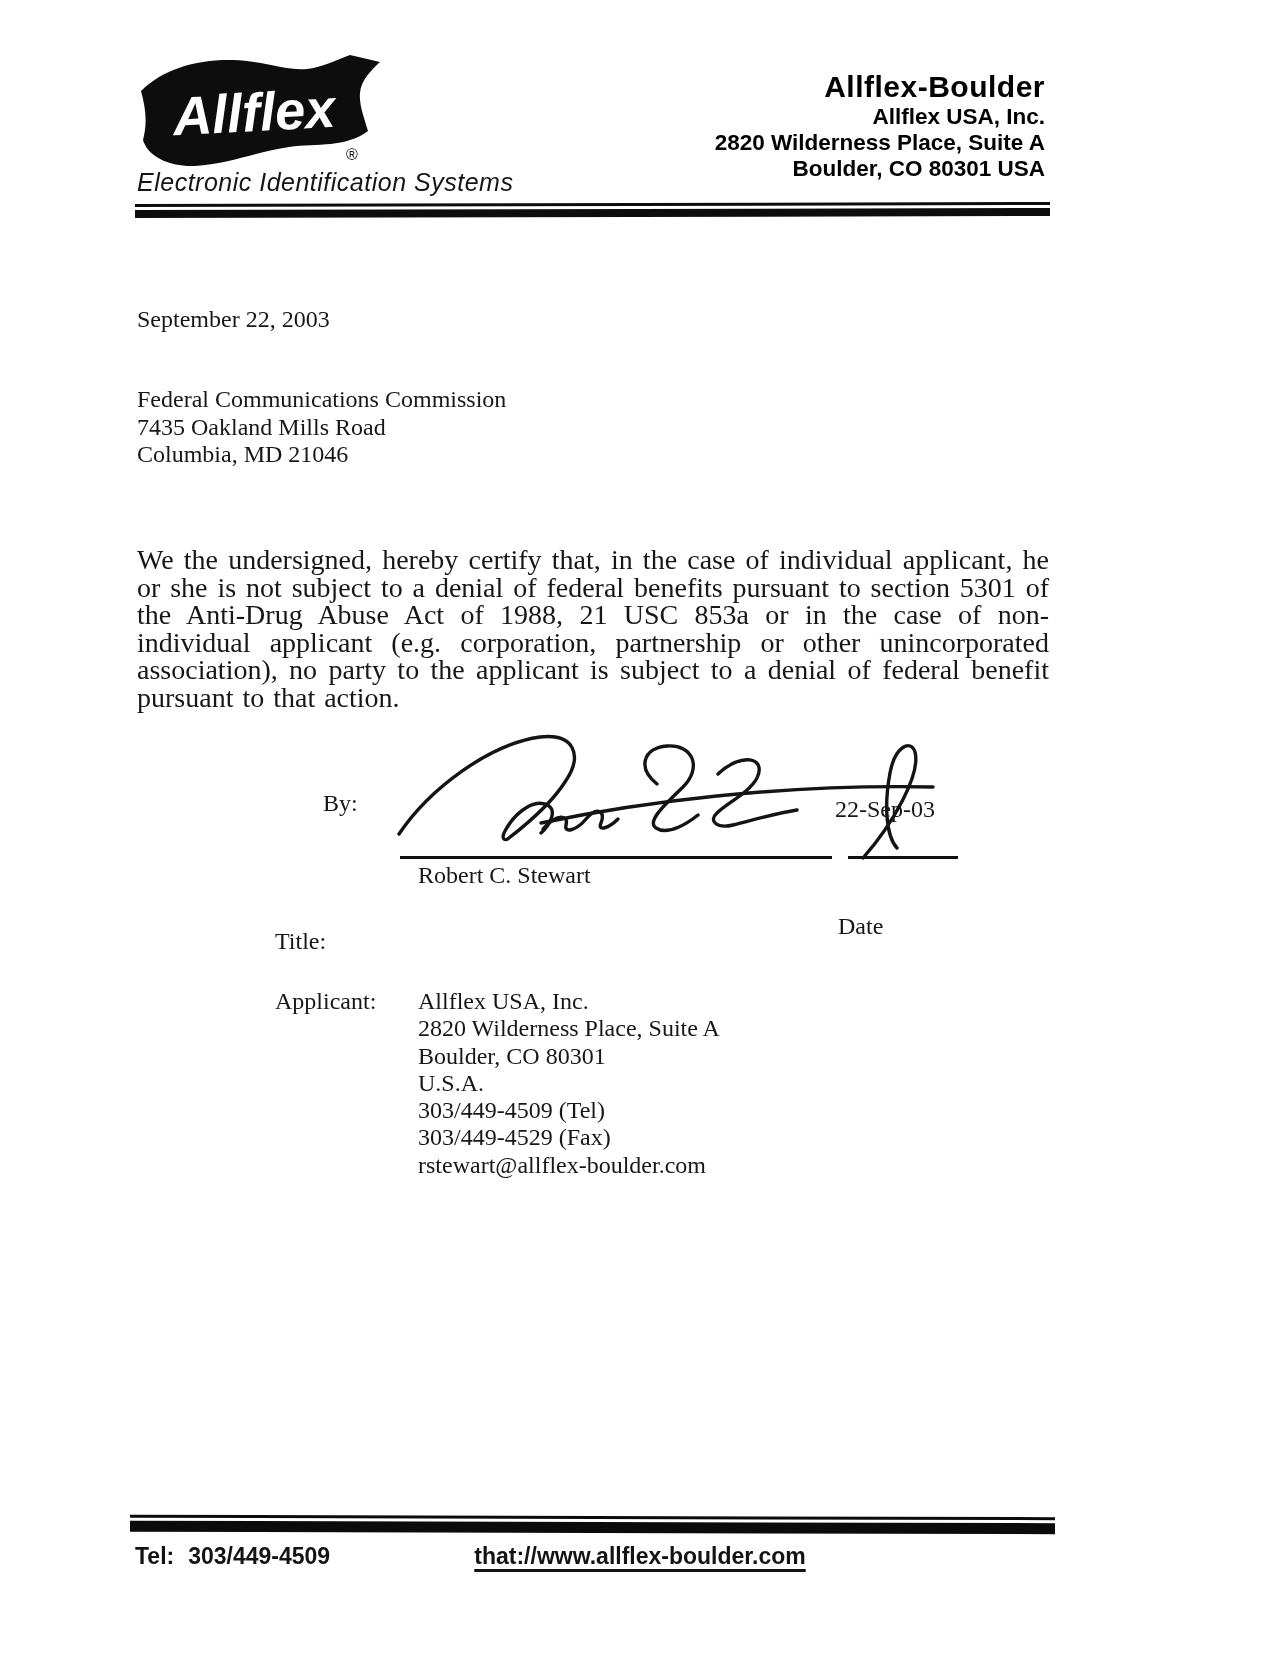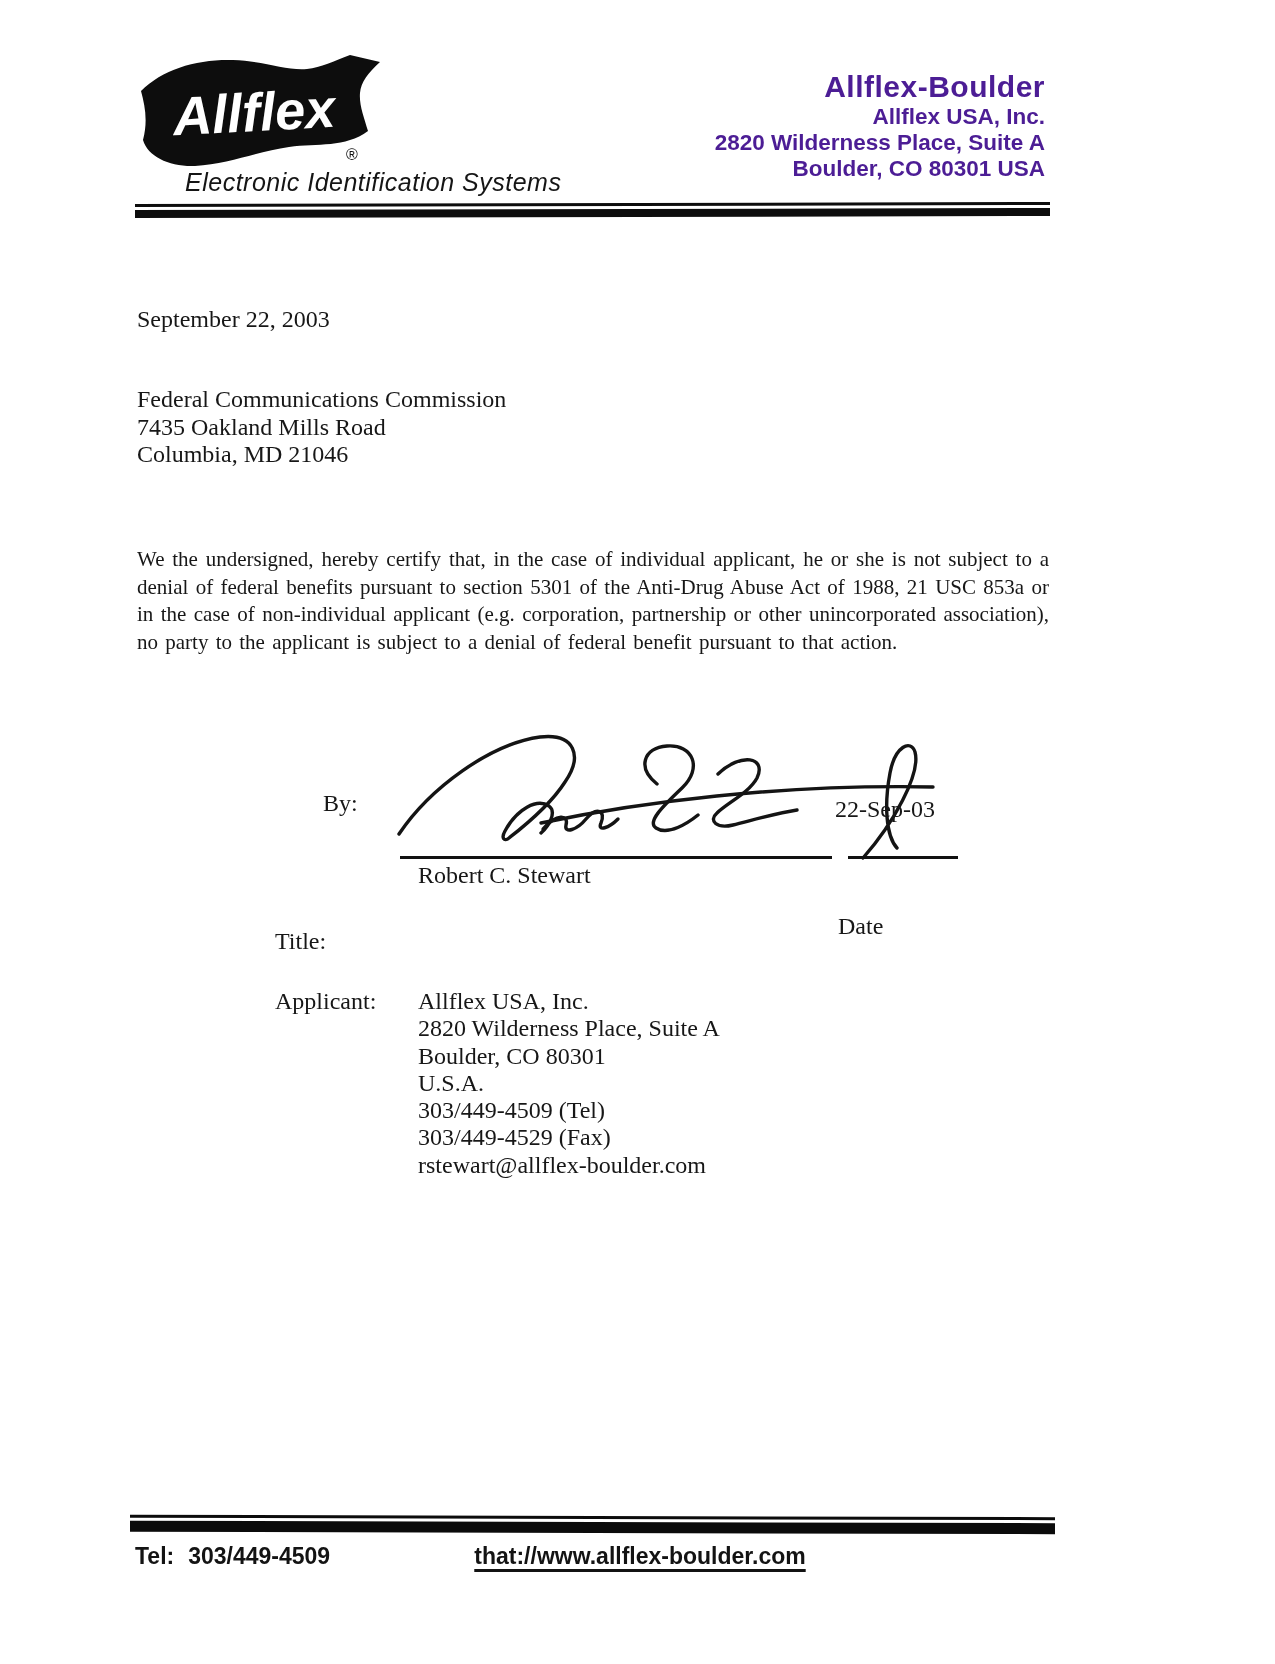--- a/index.html
+++ b/index.html
@@ -13,40 +13,40 @@
     overflow:hidden;
   }
   .abs{position:absolute;}
 
   
   .logo-wrap{left:135px;top:55px;width:250px;height:120px;}
   .reg-mark{left:346px;top:146px;font-family:"Liberation Sans",sans-serif;font-size:16px;color:#111;}
   .tagline{
     left:137px;top:168px;width:420px;
     font-family:"Liberation Sans",sans-serif;
-    font-style:italic;font-size:25px;letter-spacing:0.5px;color:#151515;margin-left:48px;
+    font-style:italic;font-size:25px;letter-spacing:0.5px;color:#151515;
   }
   .corp{
     left:500px;top:70px;width:545px;text-align:right;
-    font-family:"Liberation Sans",sans-serif;font-weight:bold;color:#4c1d95;
+    font-family:"Liberation Sans",sans-serif;font-weight:bold;color:#000000;
   }
   .corp .corp-name{font-size:30px;line-height:34px;letter-spacing:0.5px;}
   .corp .corp-line{font-size:22.5px;line-height:26px;}
 
   .rule-thin{left:135px;top:203px;width:915px;height:3px;background:#0d0d0d;transform:rotate(-0.12deg);}
   .rule-thick{left:135px;top:209px;width:915px;height:8px;background:#0d0d0d;transform:rotate(-0.12deg);}
 
   
   .serif24{font-size:24px;line-height:27.5px;}
   .date-line{left:137px;top:306px;}
   .recipient{left:137px;top:386px;}
   .body-par{
     left:137px;top:546px;width:912px;
     text-align:justify;
-    font-size:21px;line-height:27.6px;
+    font-size:28px;line-height:27.6px;
     word-spacing:2px;
   }
 
   .by-label{left:275px;top:790px;margin-left:48px;}
   .sig-svg{left:385px;top:726px;width:585px;height:138px;}
   .sig-line{left:400px;top:856px;width:432px;height:3px;background:#111;}
   .date-rule{left:848px;top:856px;width:110px;height:3px;background:#111;}
   .sign-date{left:835px;top:796px;}
   .signer-name{left:418px;top:862px;}
   .date-label{left:838px;top:913px;}

